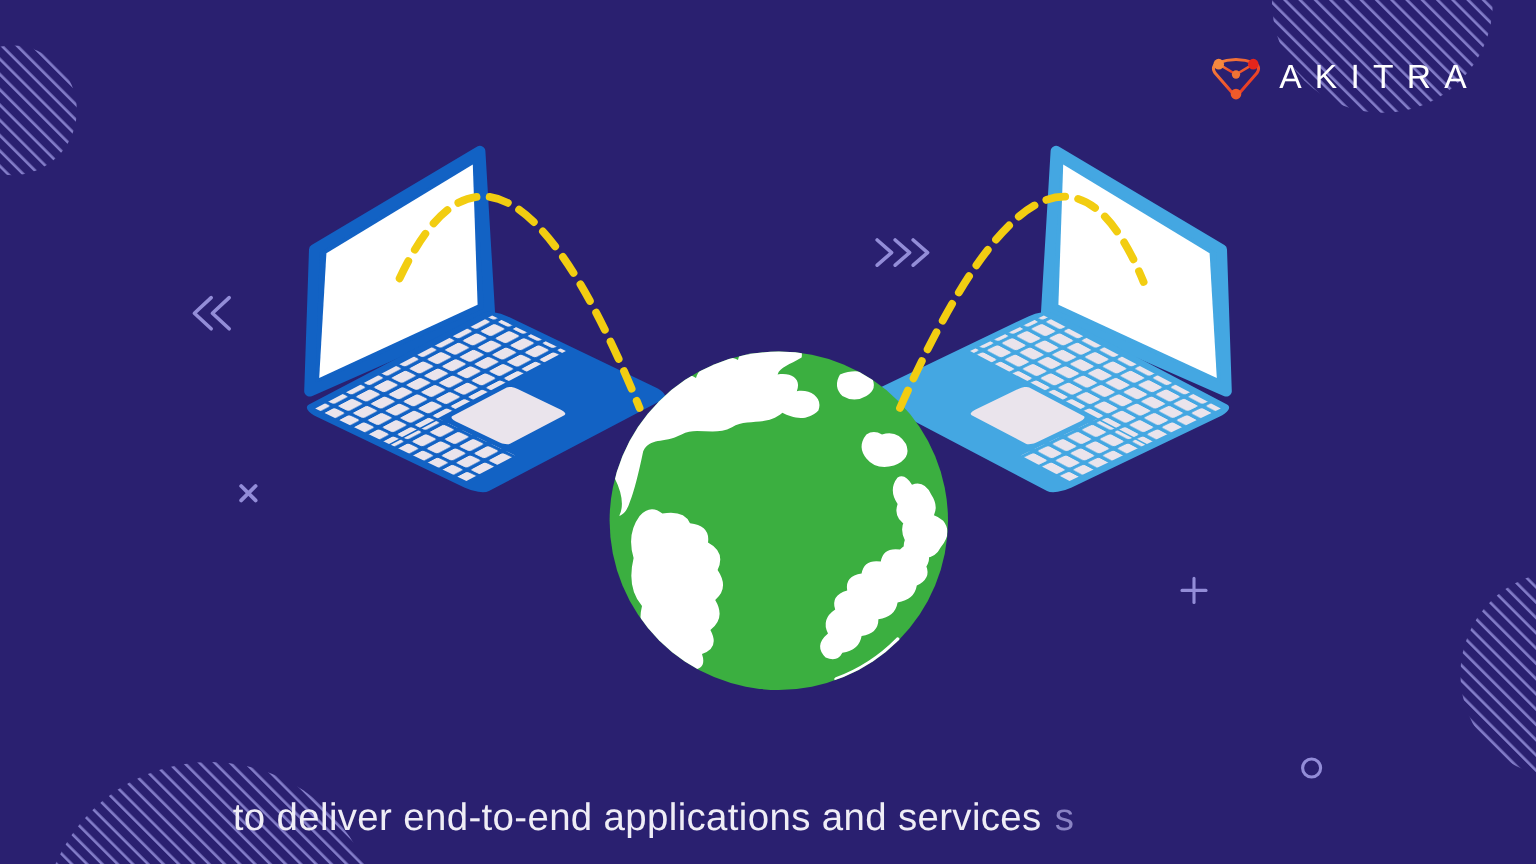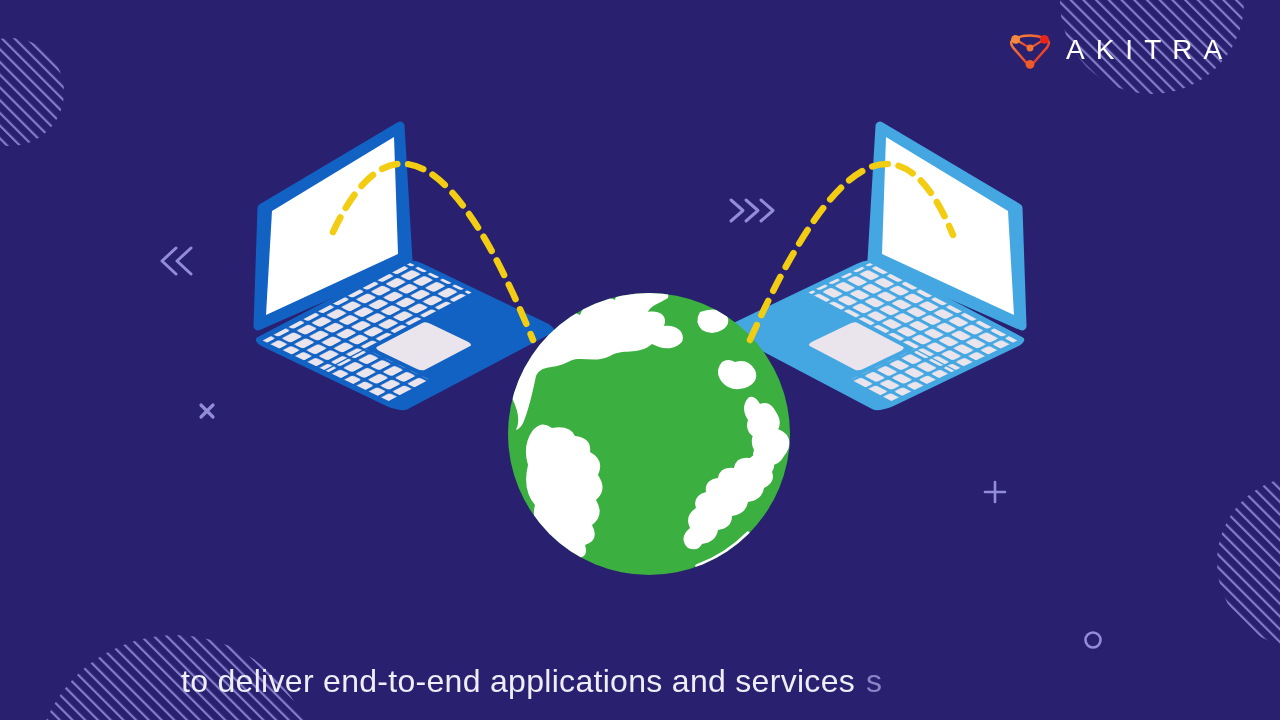--- a/index.html
+++ b/index.html
@@ -19,29 +19,29 @@
   .screen-white{fill:#FFFFFF}
   .pad-fill{fill:#EAE4EC}
 
   
   .decor{stroke:#938DD8;fill:none;stroke-linecap:round;stroke-linejoin:round}
 
   
   .arc{fill:none;stroke-width:6.5;stroke-dasharray:16 11;stroke-linecap:round}
 
   
-  .logo{position:absolute;left:1006px;top:28px;display:flex;align-items:center;gap:12px}
+  .logo{position:absolute;left:1006px;top:42px;display:flex;align-items:center;gap:12px}
   .logo-text{
     color:#FFFFFF;font-size:28px;font-weight:300;letter-spacing:11px;
     line-height:44px;white-space:nowrap;
   }
 
   
   .caption{
-    position:absolute;left:181px;top:663px;white-space:nowrap;
+    position:absolute;left:194px;top:663px;white-space:nowrap;
     font-size:32px;font-weight:400;letter-spacing:0.3px;color:#EFEDF6;
   }
   .caption .pending{color:#8A83C4;margin-left:11px}
 </style>
 </head>
 <body>
 
 <div class="stage">
 <svg width="1280" height="720" viewBox="0 0 1280 720">
   <defs>

